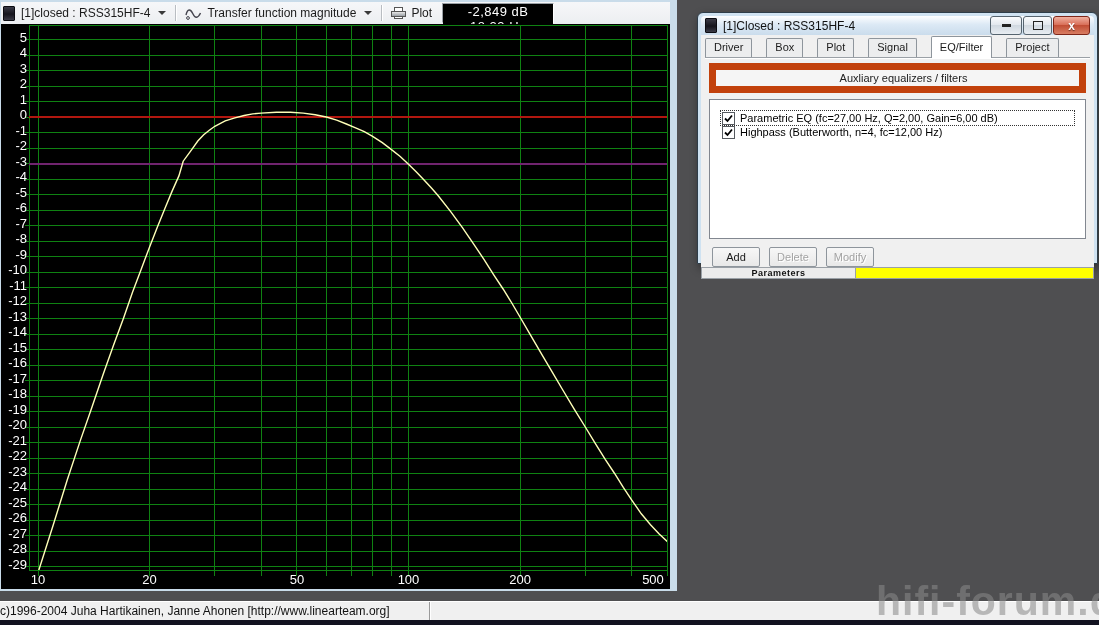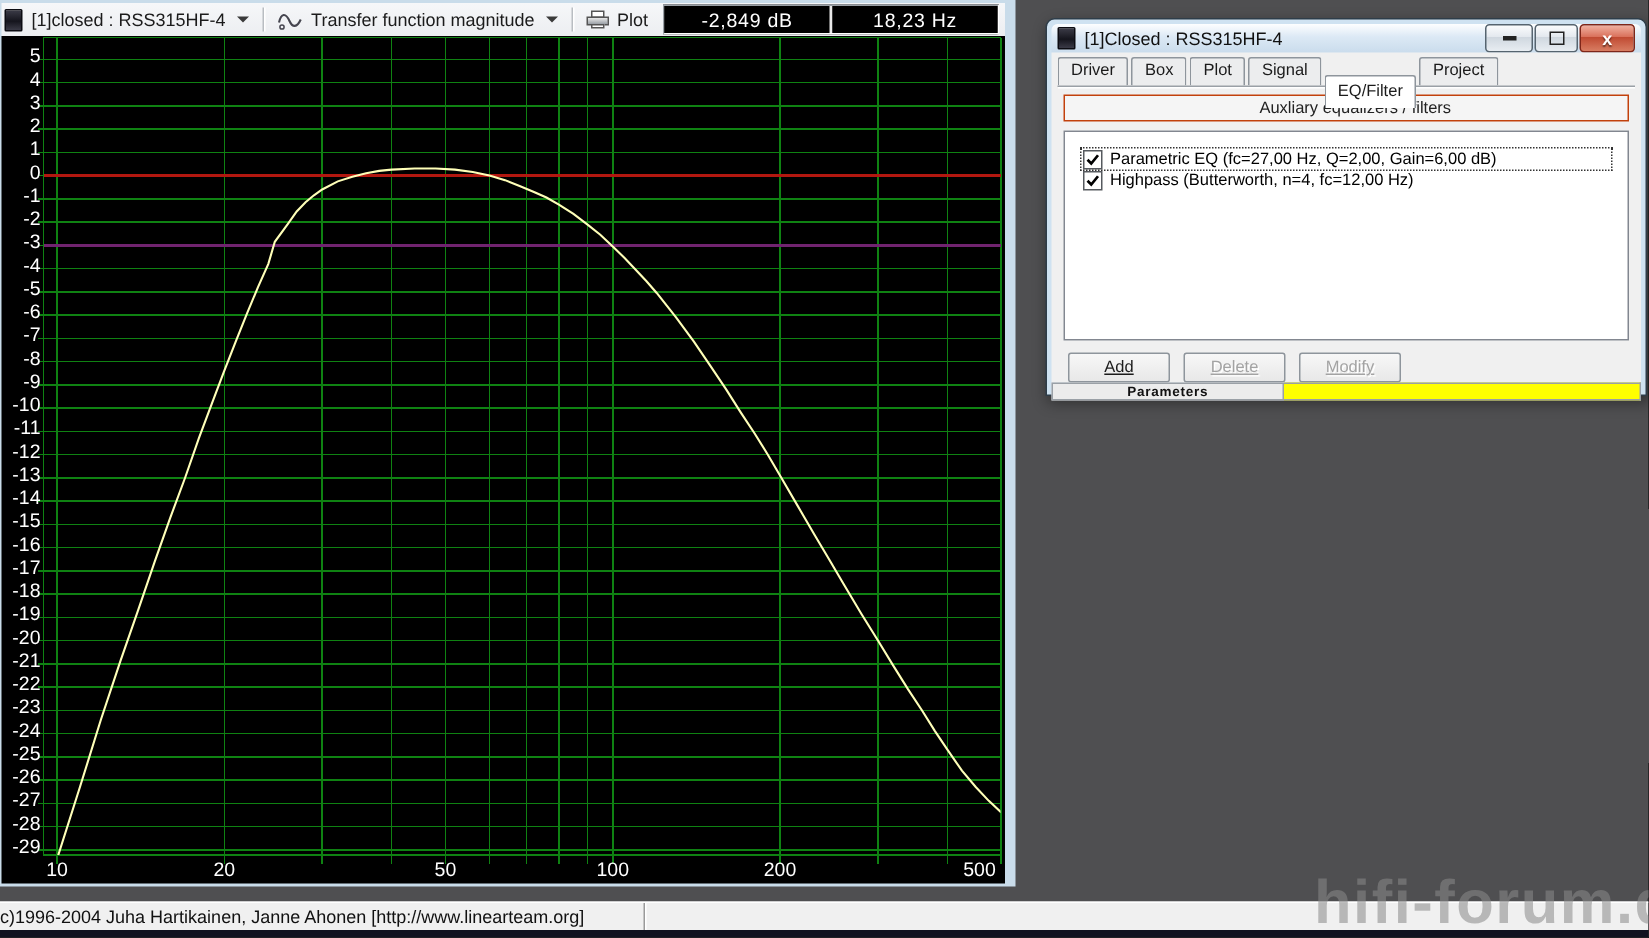--- a/index.html
+++ b/index.html
@@ -22,20 +22,21 @@
     padding:0 2px;white-space:nowrap;
   }
   .tb-item{display:flex;align-items:center;gap:5px;padding:0 6px;height:20px;cursor:default;}
   .app-icon{width:10px;height:13px;background:linear-gradient(#3a3a46,#15151d 55%,#3a3a46);border:1px solid #0c0c12;border-radius:1px;}
   .dd-arrow{width:0;height:0;border-left:4px solid transparent;border-right:4px solid transparent;border-top:4px solid #3a3a3a;margin-left:3px;}
   .tb-sep{width:1px;height:16px;background:#b9bdc2;box-shadow:1px 0 0 #fff;margin:0 3px;}
   .readout-panel{
     margin-left:4px;display:flex;height:18px;
     border:1px solid #9aa0a6;border-right-color:#fff;border-bottom-color:#fff;
     background:#000;
+    flex-direction:column;
   }
   .readout-cell{
     width:110px;background:#000;color:#fff;font-size:13px;
     display:flex;align-items:center;justify-content:center;letter-spacing:0.5px;
   }
   .readout-divider{width:2px;background:#e8e8e8;}
   .chart-area{flex:1;background:#000;position:relative;}
   .chart-area svg{position:absolute;left:0;top:0;display:block;}
 
   
@@ -59,49 +60,48 @@
     background:linear-gradient(#fbfcfd,#e3e8ee 45%,#cfd7df 46%,#e8edf2);
     display:flex;align-items:center;justify-content:center;cursor:default;
   }
   .winbtn.min{width:30px;} .winbtn.max{width:27px;}
   .winbtn.close{width:35px;background:linear-gradient(#f0b0a0,#d9705a 45%,#c04a32 46%,#d87d62);border-color:#7e2619;color:#fff;font-weight:bold;font-size:12px;text-shadow:0 1px 1px rgba(0,0,0,.5);}
   .glyph-dash{width:9px;height:3px;background:#222;}
   .glyph-box{width:8px;height:7px;border:1px solid #222;background:transparent;}
   .win-content{flex:1;background:#f0f0f0;padding:3px 4px 0 4px;display:flex;flex-direction:column;box-sizing:border-box;}
   .tab-strip{display:flex;height:19px;align-items:flex-end;font-size:11px;color:#1b1b1b;}
   .tab{
-    padding:2px 8px 3px 8px;margin-right:2px;background:#ecedee;
+    padding:2px 8px 3px 8px;margin-right:14px;background:#ecedee;
     border:1px solid #8e959c;border-bottom:none;border-radius:2px 2px 0 0;
     cursor:default;height:13px;line-height:13px;
   }
-  .tab.active{background:#fff;height:16px;line-height:16px;position:relative;top:15px;box-shadow:0 -1px 0 #fff inset;}
+  .tab.active{background:#fff;height:16px;line-height:16px;position:relative;top:1px;box-shadow:0 -1px 0 #fff inset;}
   .tab-panel{flex:1;border-top:1px solid #9aa0a6;box-shadow:0 1px 0 #fff inset;padding:5px 3px 0 3px;display:flex;flex-direction:column;}
   .aux-header{
-    height:16px;background:#f5f5f5;border:1px solid #c2410c;
+    height:16px;background:#f5f5f5;border:7px solid #c2410c;
     font-size:11px;color:#222;display:flex;align-items:center;justify-content:center;
     margin:0 1px 6px 1px;
     padding-left:12px;
   }
   .listbox{
     height:116px;background:#fff;border:1px solid #828790;
     margin:0 1px;padding:11px;overflow:hidden;font-size:11px;color:#000;
   }
   .lb-item{display:flex;align-items:center;gap:5px;height:14px;padding:0 1px;}
   .lb-item.focused{outline:1px dotted #333;}
   .cb{
     width:11px;height:11px;background:#fff;border:1px solid #565a5f;
     display:flex;align-items:center;justify-content:center;flex:0 0 auto;
   }
   .btn-row{display:flex;gap:9px;margin:8px 0 0 4px;}
   .win-btn{
-    width:68px;height:20px;font-size:11px;color:#1b1b1b;
+    width:48px;height:20px;font-size:11px;color:#1b1b1b;
     background:linear-gradient(#f7f7f7,#e8e8e8);
     border:1px solid #8e959c;border-radius:2px;
     font-family:"Liberation Sans","DejaVu Sans",sans-serif;
-    text-decoration:underline;
   }
   .win-btn.disabled{color:#a3a3a3;text-shadow:1px 1px 0 #fff;}
   .params-bar{height:20px;display:flex;margin-top:0;}
   .params-label-cell{
     width:155px;background:#ececec;border:1px solid #9aa0a6;box-sizing:border-box;
     font-size:9px;font-weight:bold;color:#111;
     display:flex;align-items:center;justify-content:center;letter-spacing:0.5px;
   }
   .params-value-cell{flex:1;background:#ffff00;border:1px solid #9aa0a6;border-left:none;box-sizing:border-box;}
 

